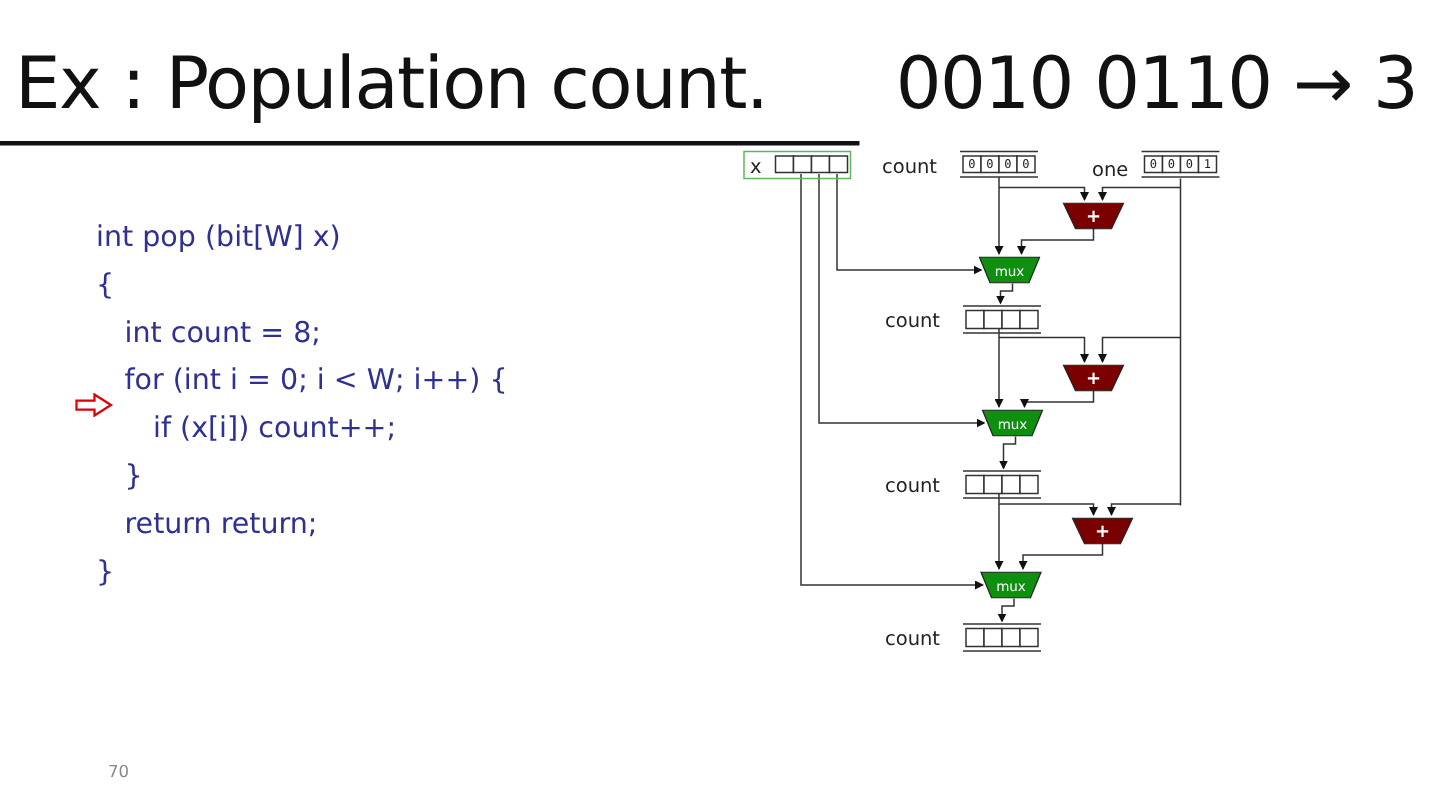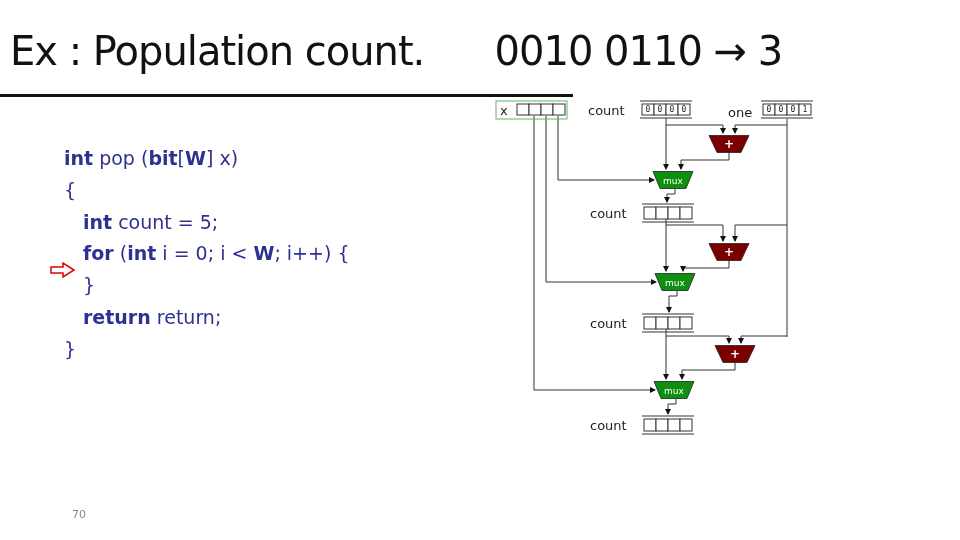--- a/index.html
+++ b/index.html
@@ -1,42 +1,43 @@
 <!DOCTYPE html>
 <html><head>
 <meta charset="utf-8">
 <style>
   html, body { margin:0; padding:0; }
   body { width:960px; height:540px; background:#ffffff; position:relative; overflow:hidden;
          font-family:"DejaVu Sans", sans-serif; }
-  .title { position:absolute; left:10px; top:28px; font-size:40px; color:#111; font-family:"DejaVu Sans", sans-serif;
+  .title { position:absolute; left:10px; top:28px; font-size:48px; color:#111; font-family:"DejaVu Sans", sans-serif;
            letter-spacing:-1px; white-space:pre; }
   .title-rule { position:absolute; left:0; top:94px; width:573px; height:3px; background:#111; }
   .code { position:absolute; left:64px; top:143px; color:#2e3191; font-size:19px; font-family:"DejaVu Sans", sans-serif; }
   .code .line { height:31.8px; line-height:31.8px; white-space:pre; }
-  .code b { font-weight:bold;text-align:center; }
+  .code b { font-weight:normal;text-align:center; }
   .arrow { position:absolute; left:50px; top:262px; }
   .page-num { position:absolute; left:72px; top:508px; font-size:11px; color:#888; }
   svg#diagram { position:absolute; left:0; top:0; }
   .dlabel { font-family:"DejaVu Sans", sans-serif; font-size:13px; fill:#222; }
   .bitlabel { font-family:"DejaVu Sans Mono", monospace; font-size:8px; fill:#222; }
   .mux-label { font-family:"DejaVu Sans", sans-serif; font-size:9px; fill:#fff; }
   .plus-label { font-family:"DejaVu Sans", sans-serif; font-size:12px; fill:#fff; font-weight:bold; }
 </style>
 </head>
 <body>
 
 <div class="title">Ex : Population count.      0010 0110 → 3</div>
 <div class="title-rule"></div>
 
 <div class="code" id="code">
     <div class="line" style="padding-left: 0px;"><b>int</b><span> pop (</span><b>bit</b><span>[</span><b>W</b><span>] x)</span></div>
     <div class="line" style="padding-left: 0px;"><span>{</span></div>
-    <div class="line" style="padding-left: 19px;"><b>int</b><span> count = 5;</span></div>
+    <div class="line" style="padding-left: 19px;"><b>int</b><span> count = 8;</span></div>
     <div class="line" style="padding-left: 19px;"><b>for</b><span> (</span><b>int</b><span> i = 0; i &lt; </span><b>W</b><span>; i++) {</span></div>
+    <div class="line" style="padding-left: 38px;"><b>if</b><span> (x[i]) count++;</span></div>
     <div class="line" style="padding-left: 19px;"><span>}</span></div>
     <div class="line" style="padding-left: 19px;"><b>return</b><span> return;</span></div>
     <div class="line" style="padding-left: 0px;"><span>}</span></div>
   </div>
 
 <svg class="arrow" width="26" height="16">
   <path d="M1 5 H13 V1 L24 8 L13 15 V11 H1 Z" fill="none" stroke="#e00000" stroke-width="1.5"></path>
 </svg>
 
 <div class="page-num">70</div>

